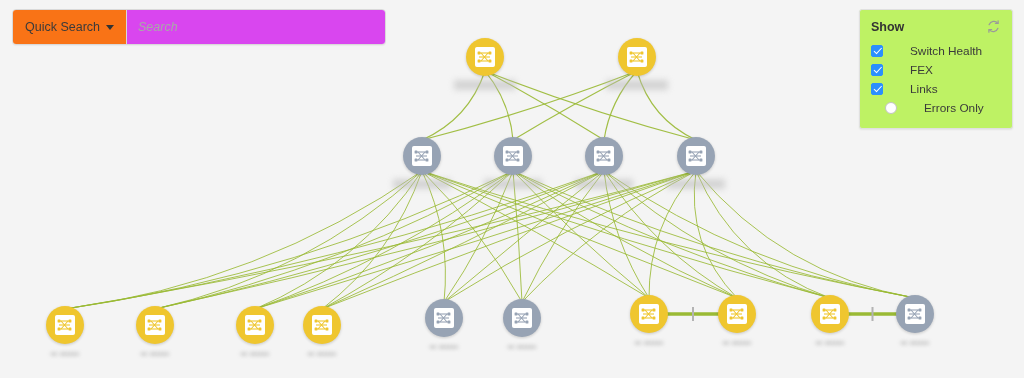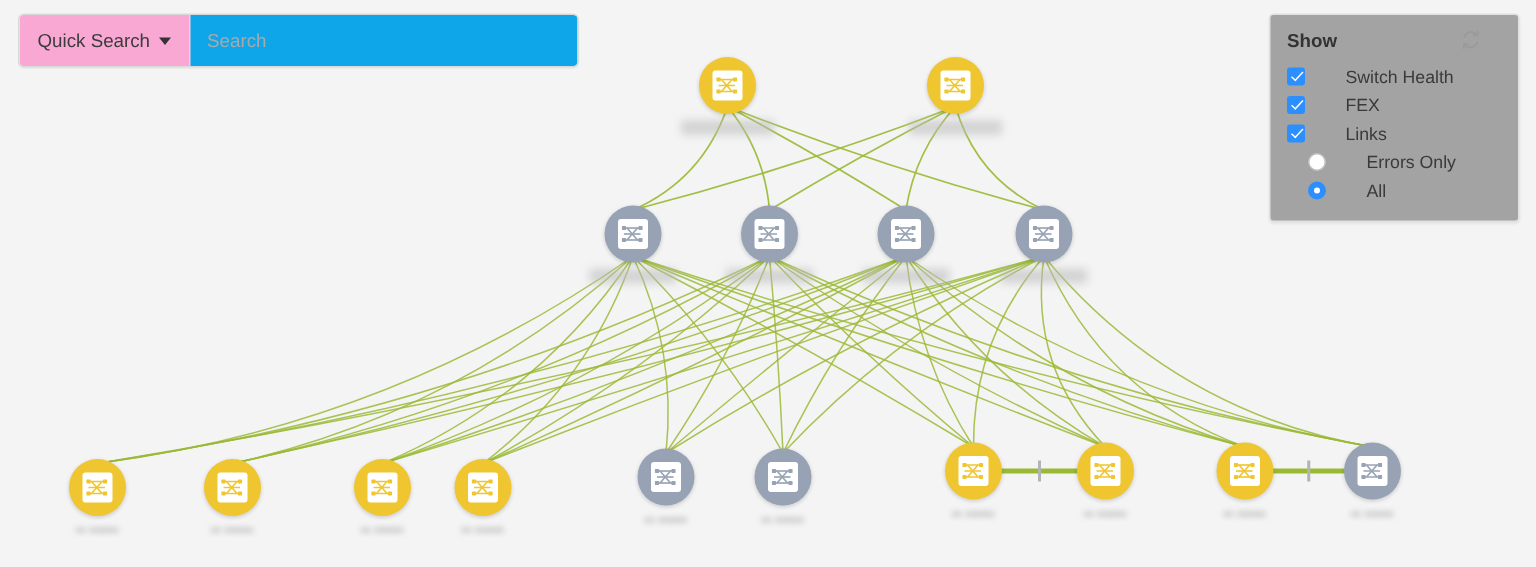--- a/index.html
+++ b/index.html
@@ -71,21 +71,21 @@
     border-radius: 4px;
     box-shadow: 0 1px 1px rgba(0,0,0,0.045);
     overflow: hidden;
     z-index: 20;
   }
   #quick-search-button {
     display: flex;
     align-items: center;
     gap: 6px;
     padding: 0 12px;
-    background: #f9a8d4;
+    background: #f97316;
     border: none;
     border-right: 1px solid #d9d9d9;
     font-family: "Liberation Sans", sans-serif;
     font-size: 12.5px;
     color: #3b3b3b;
     cursor: pointer;
     white-space: nowrap;
   }
   .caret-down {
     width: 0; height: 0;
@@ -94,34 +94,35 @@
     border-top: 5px solid #333;
   }
   #search-input {
     width: 236px;
     border: none;
     outline: none;
     padding: 0 11px;
     font-family: "Liberation Sans", sans-serif;
     font-size: 12.5px;
     color: #333;
-    background: #0ea5e9;
+    background: #d946ef;
+    font-style: italic;
   }
   #search-input::placeholder { color: #a9a9a9; }
 
   
   #show-panel {
     position: absolute;
     right: 11px; top: 9px;
     width: 130px;
-    background: #a3a3a3;
+    background: #bef264;
     border: 1px solid #e0e0e0;
     border-radius: 3px;
     box-shadow: 0 1px 2px rgba(0,0,0,0.07);
-    padding: 9px 24px 11px 11px;
+    padding: 9px 11px 11px 11px;
     z-index: 20;
   }
   #show-panel-header {
     display: flex;
     align-items: center;
     justify-content: space-between;
     margin-bottom: 7px;
   }
   #show-panel-title {
     font-size: 12.5px;
@@ -582,18 +583,14 @@
         <span class="opt-label">FEX</span>
       </div>
       <div class="opt-row">
         <span class="cb checked"></span>
         <span class="opt-label">Links</span>
       </div>
       <div class="opt-row indented">
         <span class="rb"></span>
         <span class="opt-label">Errors Only</span>
       </div>
-      <div class="opt-row indented">
-        <span class="rb selected"></span>
-        <span class="opt-label">All</span>
-      </div>
     </div>
 </div>
 
 </body></html>

